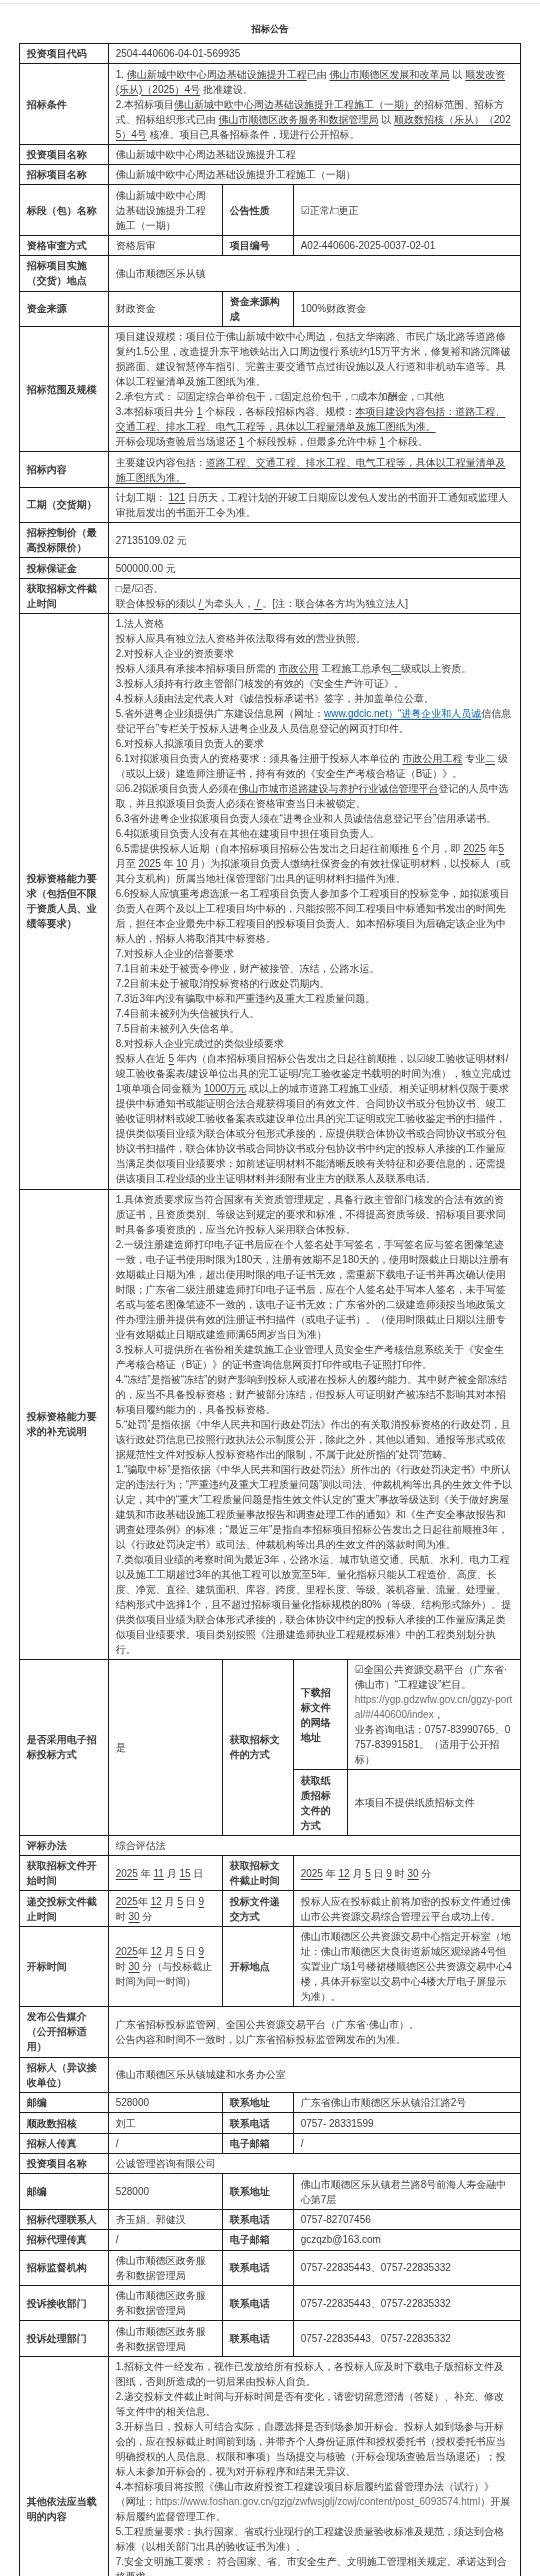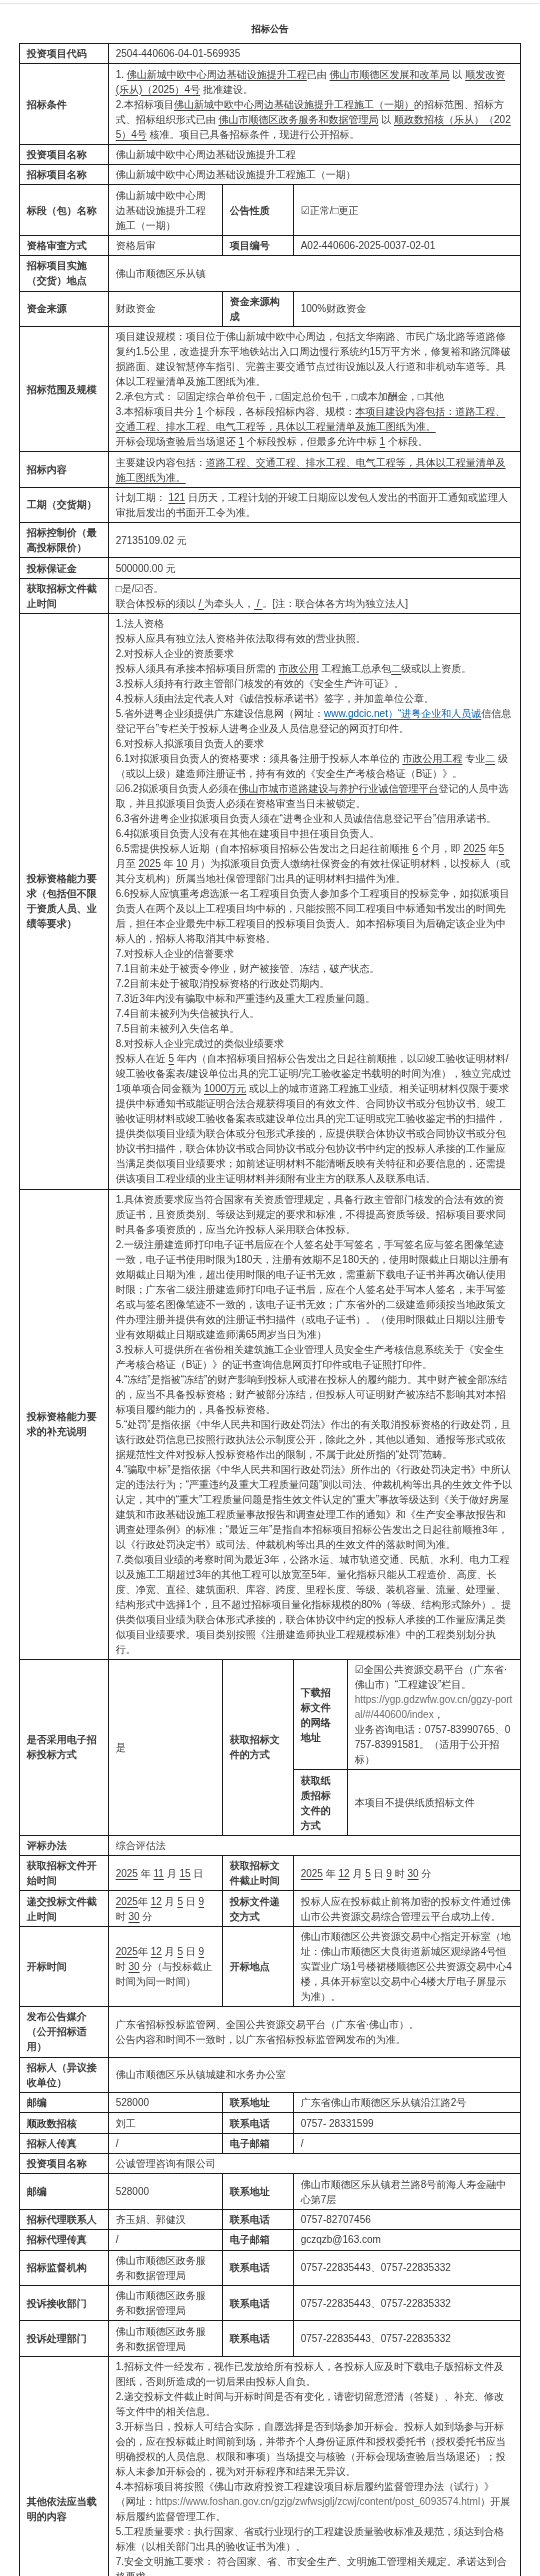--- a/index.html
+++ b/index.html
@@ -133,39 +133,39 @@
             <div class="ln"><span>4.投标人须由法定代表人对《诚信投标承诺书》签字，并加盖单位公章。</span></div>
             <div class="ln"><span>5.省外进粤企业须提供广东建设信息网（网址：</span><span class="u" style="color: rgb(5, 99, 193); text-align: center;">www.gdcic.net）“进粤企业和人员诚</span><span>信信息登记平台”专栏关于投标人进粤企业及人员信息登记的网页打印件。</span></div>
             <div class="ln"><span>6.对投标人拟派项目负责人的要求</span></div>
             <div class="ln"><span>6.1对拟派项目负责人的资格要求：须具备注册于投标人本单位的 </span><span class="u">市政公用工程</span><span> 专业</span><span class="u">二</span><span> 级（或以上级）建造师注册证书，持有有效的《安全生产考核合格证（B证）》。</span></div>
             <div class="ln"><span>☑6.2拟派项目负责人必须在</span><span class="u">佛山市城市道路建设与养护行业诚信管理平台</span><span>登记的人员中选取，并且拟派项目负责人必须在资格审查当日未被锁定。</span></div>
             <div class="ln"><span>6.3省外进粤企业拟派项目负责人须在“进粤企业和人员诚信信息登记平台”信用承诺书。</span></div>
             <div class="ln"><span>6.4拟派项目负责人没有在其他在建项目中担任项目负责人。</span></div>
             <div class="ln"><span>6.5需提供投标人近期（自本招标项目招标公告发出之日起往前顺推 </span><span class="u">6</span><span> 个月，即 </span><span class="u">2025</span><span> 年</span><span class="u">5</span><span> 月至 </span><span class="u">2025</span><span> 年 </span><span class="u">10</span><span> 月）为拟派项目负责人缴纳社保资金的有效社保证明材料，以投标人（或其分支机构）所属当地社保管理部门出具的证明材料扫描件为准。</span></div>
             <div class="ln"><span>6.6投标人应慎重考虑选派一名工程项目负责人参加多个工程项目的投标竞争，如拟派项目负责人在两个及以上工程项目均中标的，只能按照不同工程项目中标通知书发出的时间先后，担任本企业最先中标工程项目的投标项目负责人。如本招标项目为后确定该企业为中标人的，招标人将取消其中标资格。</span></div>
             <div class="ln"><span>7.对投标人企业的信誉要求</span></div>
-            <div class="ln"><span>7.1目前未处于被责令停业，财产被接管、冻结，破产状态。</span></div>
+            <div class="ln"><span>7.1目前未处于被责令停业，财产被接管、冻结，公路水运。</span></div>
             <div class="ln"><span>7.2目前未处于被取消投标资格的行政处罚期内。</span></div>
             <div class="ln"><span>7.3近3年内没有骗取中标和严重违约及重大工程质量问题。</span></div>
             <div class="ln"><span>7.4目前未被列为失信被执行人。</span></div>
             <div class="ln"><span>7.5目前未被列入失信名单。</span></div>
             <div class="ln"><span>8.对投标人企业完成过的类似业绩要求</span></div>
             <div class="ln"><span>投标人在近 </span><span class="u">5</span><span> 年内（自本招标项目招标公告发出之日起往前顺推，以☑竣工验收证明材料/竣工验收备案表/建设单位出具的完工证明/完工验收鉴定书载明的时间为准），独立完成过1项单项合同金额为 </span><span class="u">1000万元</span><span> 或以上的城市道路工程施工业绩。相关证明材料仅限于要求提供中标通知书或能证明合法合规获得项目的有效文件、合同协议书或分包协议书、竣工验收证明材料或竣工验收备案表或建设单位出具的完工证明或完工验收鉴定书的扫描件，提供类似项目业绩为联合体或分包形式承接的，应提供联合体协议书或合同协议书或分包协议书扫描件，联合体协议书或合同协议书或分包协议书中约定的投标人承接的工作量应当满足类似项目业绩要求；如前述证明材料不能清晰反映有关特征和必要信息的，还需提供该项目工程业绩的业主证明材料并须附有业主方的联系人及联系电话。</span></div>
           </td>
     </tr>
 
     <tr>
       <td class="lbl">投标资格能力要求的补充说明</td>
       <td colspan="4">
             <div class="ln"><span>1.具体资质要求应当符合国家有关资质管理规定，具备行政主管部门核发的合法有效的资质证书，且资质类别、等级达到规定的要求和标准，不得提高资质等级。招标项目要求同时具备多项资质的，应当允许投标人采用联合体投标。</span></div>
             <div class="ln"><span>2.一级注册建造师打印电子证书后应在个人签名处手写签名，手写签名应与签名图像笔迹一致，电子证书使用时限为180天，注册有效期不足180天的，使用时限截止日期以注册有效期截止日期为准，超出使用时限的电子证书无效，需重新下载电子证书并再次确认使用时限；广东省二级注册建造师打印电子证书后，应在个人签名处手写本人签名，未手写签名或与签名图像笔迹不一致的，该电子证书无效；广东省外的二级建造师须按当地政策文件办理注册并提供有效的注册证书扫描件（或电子证书）。（使用时限截止日期以注册专业有效期截止日期或建造师满65周岁当日为准）</span></div>
             <div class="ln"><span>3.投标人可提供所在省份相关建筑施工企业管理人员安全生产考核信息系统关于《安全生产考核合格证（B证）》的证书查询信息网页打印件或电子证照打印件。</span></div>
             <div class="ln"><span>4.“冻结”是指被“冻结”的财产影响到投标人或潜在投标人的履约能力。其中财产被全部冻结的，应当不具备投标资格；财产被部分冻结，但投标人可证明财产被冻结不影响其对本招标项目履约能力的，具备投标资格。</span></div>
             <div class="ln"><span>5.“处罚”是指依据《中华人民共和国行政处罚法》作出的有关取消投标资格的行政处罚，且该行政处罚信息已按照行政执法公示制度公开，除此之外，其他以通知、通报等形式或依据规范性文件对投标人投标资格作出的限制，不属于此处所指的“处罚”范畴。</span></div>
-            <div class="ln"><span>4.“骗取中标”是指依据《中华人民共和国行政处罚法》所作出的《行政处罚决定书》中所认定的违法行为；“严重违约及重大工程质量问题”则以司法、仲裁机构等出具的生效文件予以认定，其中的“重大”工程质量问题是指生效文件认定的“重大”事故等级达到《关于做好房屋建筑和市政基础设施工程质量事故报告和调查处理工作的通知》和《生产安全事故报告和调查处理条例》的标准；“最近三年”是指自本招标项目招标公告发出之日起往前顺推3年，以《行政处罚决定书》或司法、仲裁机构等出具的生效文件的落款时间为准。</span></div>
+            <div class="ln"><span>1.“骗取中标”是指依据《中华人民共和国行政处罚法》所作出的《行政处罚决定书》中所认定的违法行为；“严重违约及重大工程质量问题”则以司法、仲裁机构等出具的生效文件予以认定，其中的“重大”工程质量问题是指生效文件认定的“重大”事故等级达到《关于做好房屋建筑和市政基础设施工程质量事故报告和调查处理工作的通知》和《生产安全事故报告和调查处理条例》的标准；“最近三年”是指自本招标项目招标公告发出之日起往前顺推3年，以《行政处罚决定书》或司法、仲裁机构等出具的生效文件的落款时间为准。</span></div>
             <div class="ln"><span>7.类似项目业绩的考察时间为最近3年，公路水运、城市轨道交通、民航、水利、电力工程以及施工工期超过3年的其他工程可以放宽至5年。量化指标只能从工程造价、高度、长度、净宽、直径、建筑面积、库容、跨度、里程长度、等级、装机容量、流量、处理量、结构形式中选择1个，且不超过招标项目量化指标规模的80%（等级、结构形式除外）。提供类似项目业绩为联合体形式承接的，联合体协议中约定的投标人承接的工作量应满足类似项目业绩要求。项目类别按照《注册建造师执业工程规模标准》中的工程类别划分执行。</span></div>
           </td>
     </tr>
 
     <tr>
       <td class="lbl" rowspan="2">是否采用电子招标投标方式</td>
       <td rowspan="2">是</td>
       <td class="lbl" rowspan="2">获取招标文件的方式</td>
       <td class="sublbl">下载招标文件的网络地址</td>
       <td>

